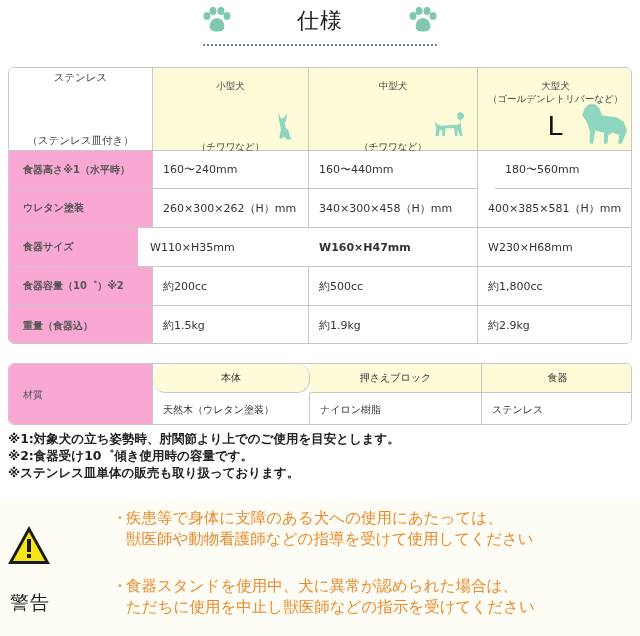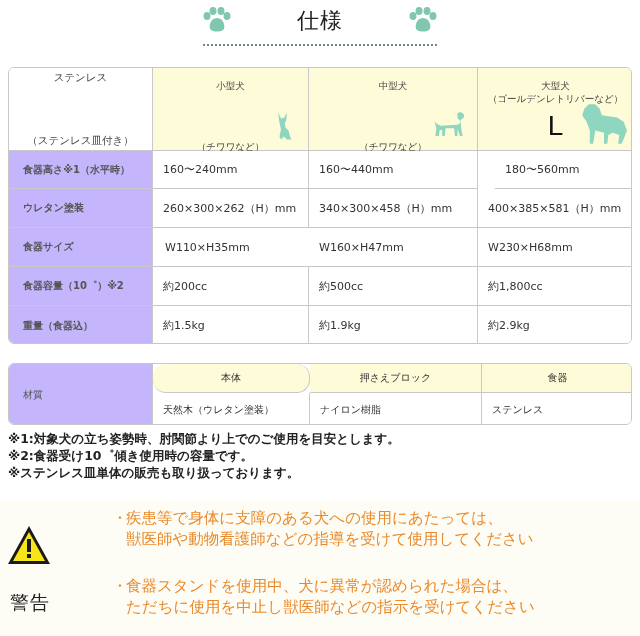--- a/index.html
+++ b/index.html
@@ -10,21 +10,21 @@
   .paw { position: absolute; top: 6px; width: 30px; height: 28px; }
   .paw.left { left: 202px; }
   .paw.right { left: 408px; }
   .title { position: absolute; left: 0; width: 640px; top: 6px; text-align: center; font-size: 22px; color: #222; letter-spacing: 1px; }
   .dots { position: absolute; left: 203px; width: 234px; top: 44px; border-top: 2px dotted #6a8a80; }
 
   .cell { position: absolute; font-size: 11px; color: #333; display: flex; align-items: center; }
   .v { border-right: 1px solid #c8c8c8; gap: 48px; }
   .h { border-bottom: 1px solid #c8c8c8; }
 
-  .label-bg { background: #c4b5fd; }
+  .label-bg { background: #f9a8d4; }
   .head-bg { background: #fdfbd8; }
   .white-bg { background: #ffffff; }
 
   .corner { flex-direction: column; justify-content: center; text-align: center; font-size: 10.5px; line-height: 15px; color: #444; }
   .size-head { flex-direction: column; justify-content: flex-start; text-align: center; padding-top: 11px; line-height: 13px; font-size: 9.5px; color: #444; }
   .size-letter { font-size: 28px; color: #111; margin-top: 6px; line-height: 30px; font-family: "Liberation Sans", sans-serif; }
   .dog { position: absolute; }
   .rowlabel { padding-left: 14px; font-size: 10px; font-weight: bold; color: #555; }
   .val { padding-left: 10px; font-size: 11px; color: #333; }
 
@@ -97,22 +97,22 @@
     <div class="cell white-bg h val" style="left:486px;top:83px;width:155px;height:38px;">180〜560mm</div>
   </div>
   <div>
     <div class="cell label-bg v h rowlabel" style="left:0;top:121px;width:144px;height:39px;">ウレタン塗装</div>
     <div class="cell white-bg v h val" style="left:144px;top:121px;width:156px;height:39px;">260×300×262（H）mm</div>
     <div class="cell white-bg v h val" style="left:300px;top:121px;width:169px;height:39px;">340×300×458（H）mm</div>
     <div class="cell white-bg h val" style="left:469px;top:121px;width:155px;height:39px;">400×385×581（H）mm</div>
   </div>
   <div>
     <div class="cell label-bg v h rowlabel" style="left:0;top:160px;width:144px;height:39px;">食器サイズ</div>
-    <div class="cell white-bg v h val" style="left:144px;top:160px;width:189px;height:39px;padding-left:12px;">W110×H35mm</div>
-    <div class="cell white-bg v h val" style="left:300px;top:160px;width:169px;height:39px;">W160×H47mm</div>
+    <div class="cell white-bg v h val" style="left:129px;top:160px;width:189px;height:39px;padding-left:12px;">W110×H35mm</div>
+    <div class="cell white-bg v h val" style="left:300px;top:160px;width:169px;height:39px;font-weight:bold;">W160×H47mm</div>
     <div class="cell white-bg h val" style="left:469px;top:160px;width:155px;height:39px;">W230×H68mm</div>
   </div>
   <div>
     <div class="cell label-bg v h rowlabel" style="left:0;top:199px;width:144px;height:39px;">食器容量（10゜）※2</div>
     <div class="cell white-bg v h val" style="left:144px;top:199px;width:156px;height:39px;">約200cc</div>
     <div class="cell white-bg v h val" style="left:300px;top:199px;width:169px;height:39px;">約500cc</div>
     <div class="cell white-bg h val" style="left:469px;top:199px;width:155px;height:39px;">約1,800cc</div>
   </div>
   <div>
     <div class="cell label-bg v rowlabel" style="left:0;top:238px;width:144px;height:39px;">重量（食器込）</div>

